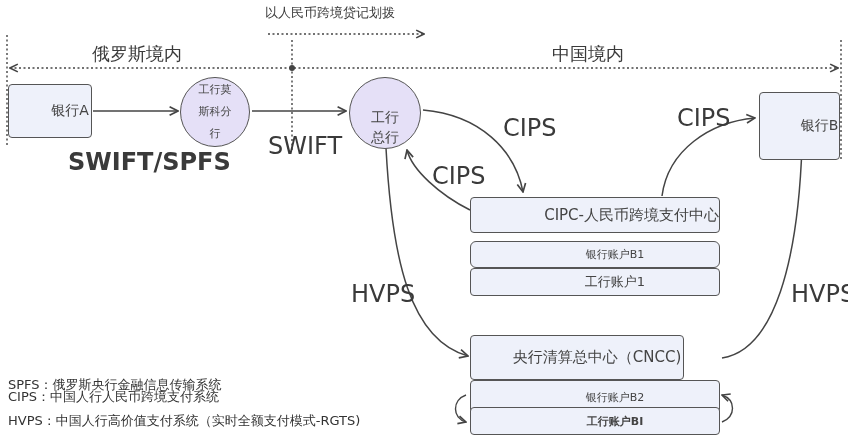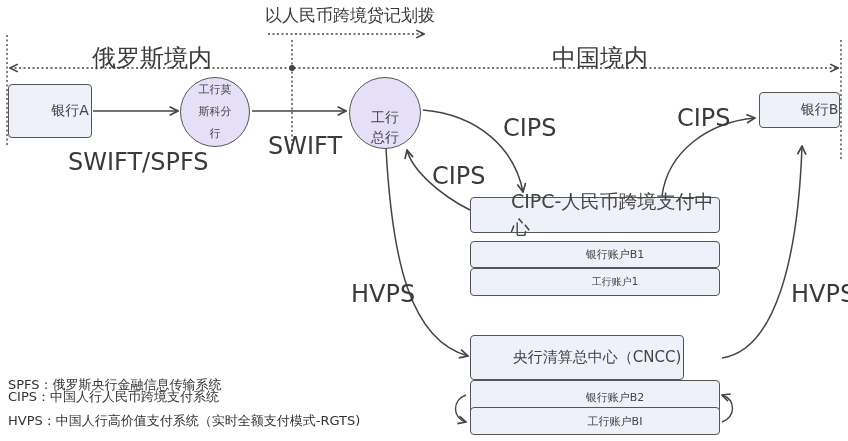--- a/index.html
+++ b/index.html
@@ -1,20 +1,20 @@
 <!DOCTYPE html>
 <html><head>
 <meta charset="utf-8">
 <style>
   html, body { margin: 0; padding: 0; background: #ffffff; }
   body { width: 848px; height: 441px; position: relative; overflow: hidden;
          font-family: "DejaVu Sans", "Liberation Sans", sans-serif; color: #333; }
   svg#diagram { position: absolute; left: 0; top: 0; }
   .lbl { position: absolute; white-space: nowrap; color: #3a3a3a; }
-  .region { font-size: 24px; }
+  .region { font-size: 18px; }
   .proto { font-size: 24px; }
   .box { position: absolute; box-sizing: border-box; border: 1.6px solid #555;
          border-radius: 4px; background: #eef1fa; display: flex; align-items: center;
          justify-content: center; color: #444; padding-left: 40px; }
   .circle { position: absolute; box-sizing: border-box; border: 1.6px solid #555;
             border-radius: 50%; background: #e5e0f7; display: flex; align-items: center;
             justify-content: center; text-align: center; color: #444; }
   .legend-line { position: absolute; left: 8px; font-size: 13px; color: #333; white-space: nowrap; }
 </style>
 </head>
@@ -39,58 +39,58 @@
   <line x1="252" y1="111" x2="346" y2="111" stroke="#444" stroke-width="1.5" marker-end="url(#arr)"></line>
   <path d="M423,110 C480,115 515,150 523,192" fill="none" stroke="#444" stroke-width="1.5" marker-end="url(#arr)"></path>
   <path d="M470,210 C440,195 412,170 407,150" fill="none" stroke="#444" stroke-width="1.5" marker-end="url(#arr)"></path>
   <path d="M662,196 C668,150 710,122 755,118" fill="none" stroke="#444" stroke-width="1.5" marker-end="url(#arr)"></path>
   <path d="M386,148 C392,260 410,340 468,356" fill="none" stroke="#444" stroke-width="1.5" marker-end="url(#arr)"></path>
   <path d="M722,358 C775,350 798,260 802,146" fill="none" stroke="#444" stroke-width="1.5" marker-end="url(#arr)"></path>
   <path d="M466,395 C452,400 452,418 466,422" fill="none" stroke="#444" stroke-width="1.4" marker-end="url(#arr)"></path>
   <path d="M722,422 C736,416 736,400 722,395" fill="none" stroke="#444" stroke-width="1.4" marker-end="url(#arr)"></path>
 </svg>
 
-<div class="lbl" style="left:265px;top:4px;font-size:17px;">以人民币跨境贷记划拨</div>
+<div class="lbl" style="left:265px;top:4px;font-size:13px;">以人民币跨境贷记划拨</div>
 <div class="lbl region" style="left:92px;top:42px;">俄罗斯境内</div>
 <div class="lbl region" style="left:552px;top:42px;">中国境内</div>
 
 <div class="box" style="left:8px;top:84px;width:84px;height:54px;font-size:14px;">
   <span>银行A</span>
 </div>
 <div class="circle" style="left:180px;top:77px;width:70px;height:70px;font-size:11px;line-height:22px;">
   <span style="width:42px;display:inline-block;word-break:break-all;">工行莫斯科分行</span>
 </div>
 <div class="circle" style="left:349px;top:77px;width:72px;height:72px;font-size:14px;line-height:20px;">
   <span style="width:30px;display:inline-block;word-break:break-all;margin-top:28px;">工行总行</span>
 </div>
-<div class="box" style="left:759px;top:92px;width:81px;height:36px;font-size:14px;">
+<div class="box" style="left:759px;top:92px;width:81px;height:68px;font-size:14px;">
   <span>银行B</span>
 </div>
 
-<div class="box" style="left:470px;top:197px;width:250px;height:36px;font-size:19px;justify-content:flex-end;">
+<div class="box" style="left:470px;top:197px;width:250px;height:36px;font-size:15px;justify-content:flex-end;">
   <span>CIPC-人民币跨境支付中心</span>
 </div>
-<div class="box" style="left:470px;top:241px;width:250px;height:27px;font-size:11px;">
+<div class="box" style="left:470px;top:241px;width:250px;height:27px;font-size:11px;border-radius:6px;">
   <span>银行账户B1</span>
 </div>
-<div class="box" style="left:470px;top:268px;width:250px;height:28px;font-size:10px;">
+<div class="box" style="left:470px;top:268px;width:250px;height:28px;font-size:13px;">
   <span>工行账户1</span>
 </div>
 
 <div class="box" style="left:470px;top:335px;width:214px;height:45px;font-size:15px;">
   <span>央行清算总中心（CNCC)</span>
 </div>
 <div class="box" style="left:470px;top:380px;width:250px;height:34px;font-size:11px;">
   <span>银行账户B2</span>
 </div>
-<div class="box" style="left:470px;top:407px;width:250px;height:28px;font-size:11px;">
+<div class="box" style="left:470px;top:407px;width:250px;height:28px;font-size:11px;font-weight:bold;">
   <span>工行账户BI</span>
 </div>
 
-<div class="lbl proto" style="left:68px;top:148px;">SWIFT/SPFS</div>
+<div class="lbl proto" style="left:68px;top:148px;font-weight:bold;">SWIFT/SPFS</div>
 <div class="lbl proto" style="left:268px;top:132px;">SWIFT</div>
 <div class="lbl proto" style="left:503px;top:114px;">CIPS</div>
 <div class="lbl proto" style="left:432px;top:162px;">CIPS</div>
 <div class="lbl proto" style="left:677px;top:104px;">CIPS</div>
 <div class="lbl proto" style="left:351px;top:280px;">HVPS</div>
 <div class="lbl proto" style="left:791px;top:280px;">HVPS</div>
 
 <div class="legend-line" style="top:364px;margin-top:12px;">SPFS：俄罗斯央行金融信息传输系统</div>
 <div class="legend-line" style="top:388px;">CIPS：中国人行人民币跨境支付系统</div>
 <div class="legend-line" style="top:412px;">HVPS：中国人行高价值支付系统（实时全额支付模式-RGTS)</div>

